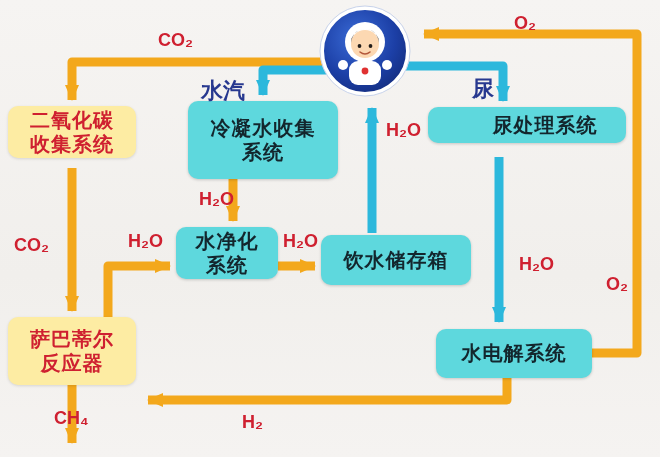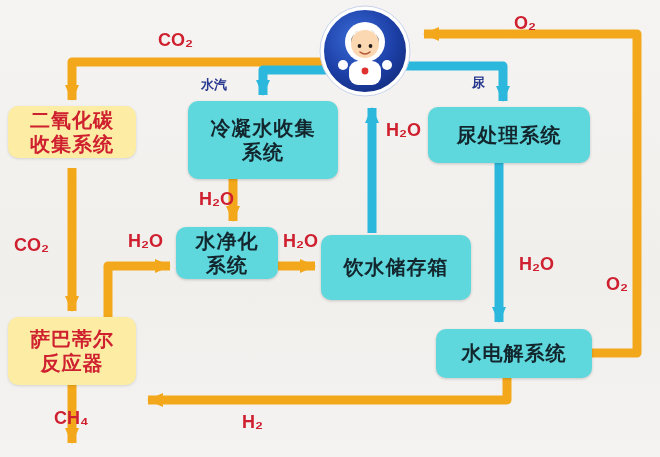--- a/index.html
+++ b/index.html
@@ -19,21 +19,21 @@
   .box.cyan {
     background:var(--box-cyan,#5ed8dd); color:#13262d;
     box-shadow:0 1px 3px rgba(0,0,0,.18);
   }
   .box.yellow {
     background:var(--box-yellow,#fdeca3); color:var(--label-red,#df1f2d);
     box-shadow:0 1px 3px rgba(0,0,0,.12);
   }
   .lbl { position:absolute; font-weight:bold; white-space:nowrap; }
   .lbl.red  { color:var(--label-red,#cf2030); font-size:18px; }
-  .lbl.blue { color:var(--label-blue,#27388f); font-size:13px; }
+  .lbl.blue { color:var(--label-blue,#27388f); font-size:22px; }
   .astro { position:absolute; left:319px; top:5px; width:92px; height:92px; }
 </style>
 </head>
 <body>
 
 <div class="stage">
 
   <svg class="arrows" viewBox="0 0 660 457" xmlns="http://www.w3.org/2000/svg">
     <defs>
       <marker id="ah-o" markerWidth="18" markerHeight="16" refX="15" refY="7" orient="auto" markerUnits="userSpaceOnUse">
@@ -86,30 +86,30 @@
   <div class="box yellow" style="left:8px; top:106px; width:128px; height:52px;">
     <span>二氧化碳</span>
     <span>收集系统</span>
   </div>
 
   <div class="box cyan" style="left:188px; top:101px; width:150px; height:78px;align-items:center;">
     <span>冷凝水收集</span>
     <span>系统</span>
   </div>
 
-  <div class="box cyan" style="left:428px; top:107px; width:162px; height:56px;">
+  <div class="box cyan" style="left:428px; top:107px; width:162px; height:36px;padding-left:36px;">
     <span>尿处理系统</span>
   </div>
 
   <div class="box cyan" style="left:176px; top:227px; width:102px; height:52px;">
     <span>水净化</span>
     <span>系统</span>
   </div>
 
-  <div class="box cyan" style="left:321px; top:235px; width:150px; height:65px;">
+  <div class="box cyan" style="left:321px; top:235px; width:150px; height:50px;">
     <span>饮水储存箱</span>
   </div>
 
   <div class="box yellow" style="left:8px; top:317px; width:128px; height:68px;text-align:center;">
     <span>萨巴蒂尔</span>
     <span>反应器</span>
   </div>
 
   <div class="box cyan" style="left:436px; top:329px; width:156px; height:49px;">
     <span>水电解系统</span>

